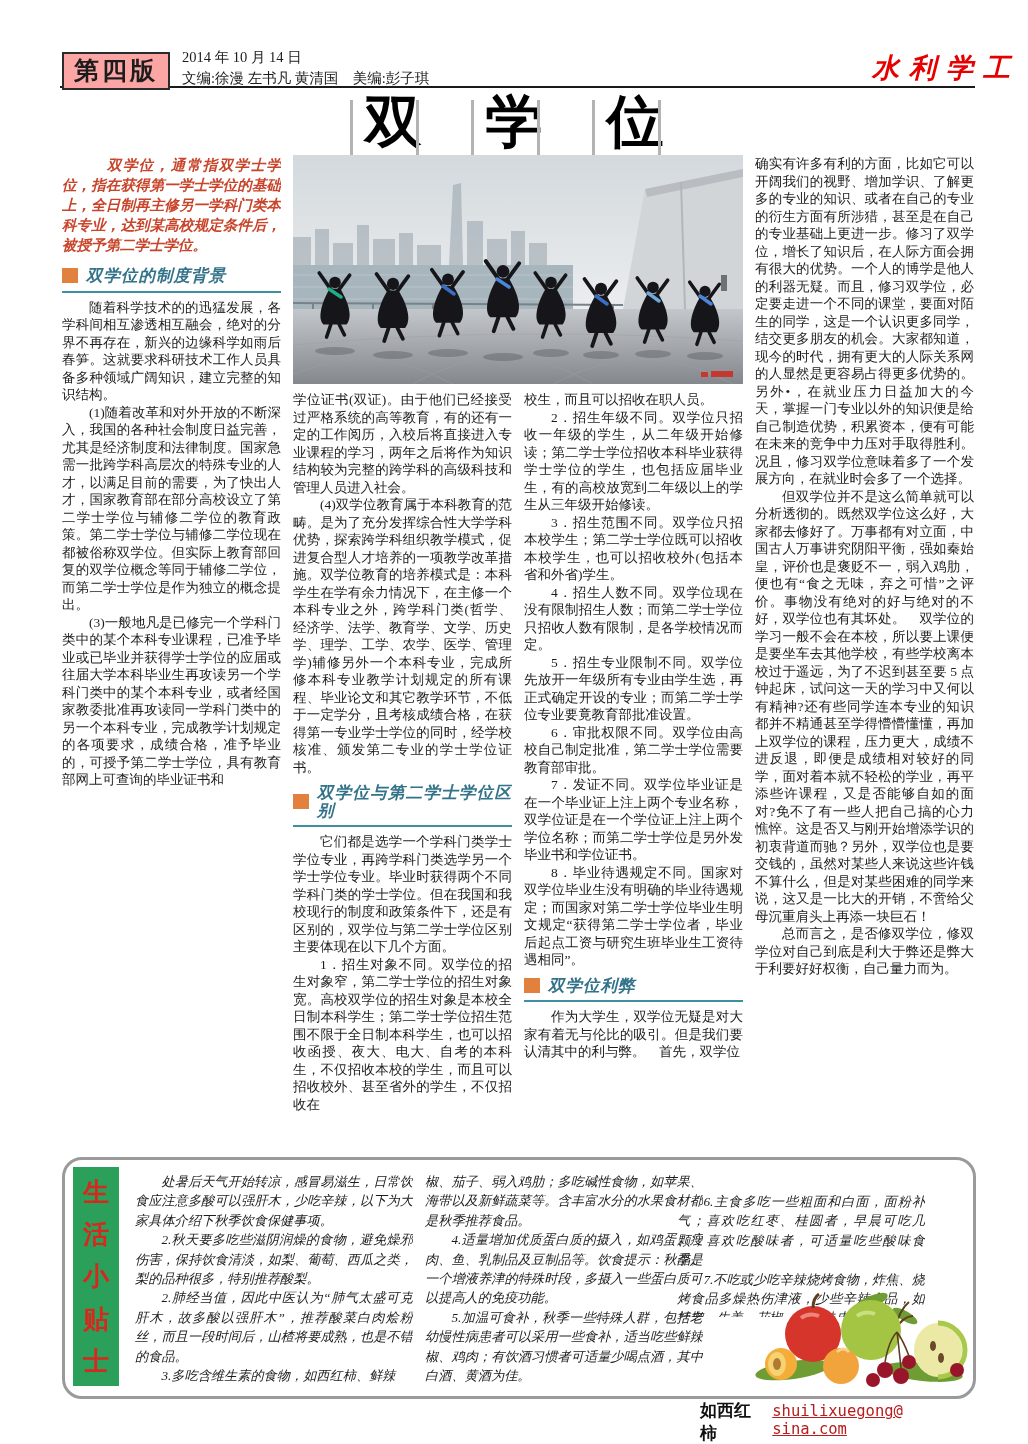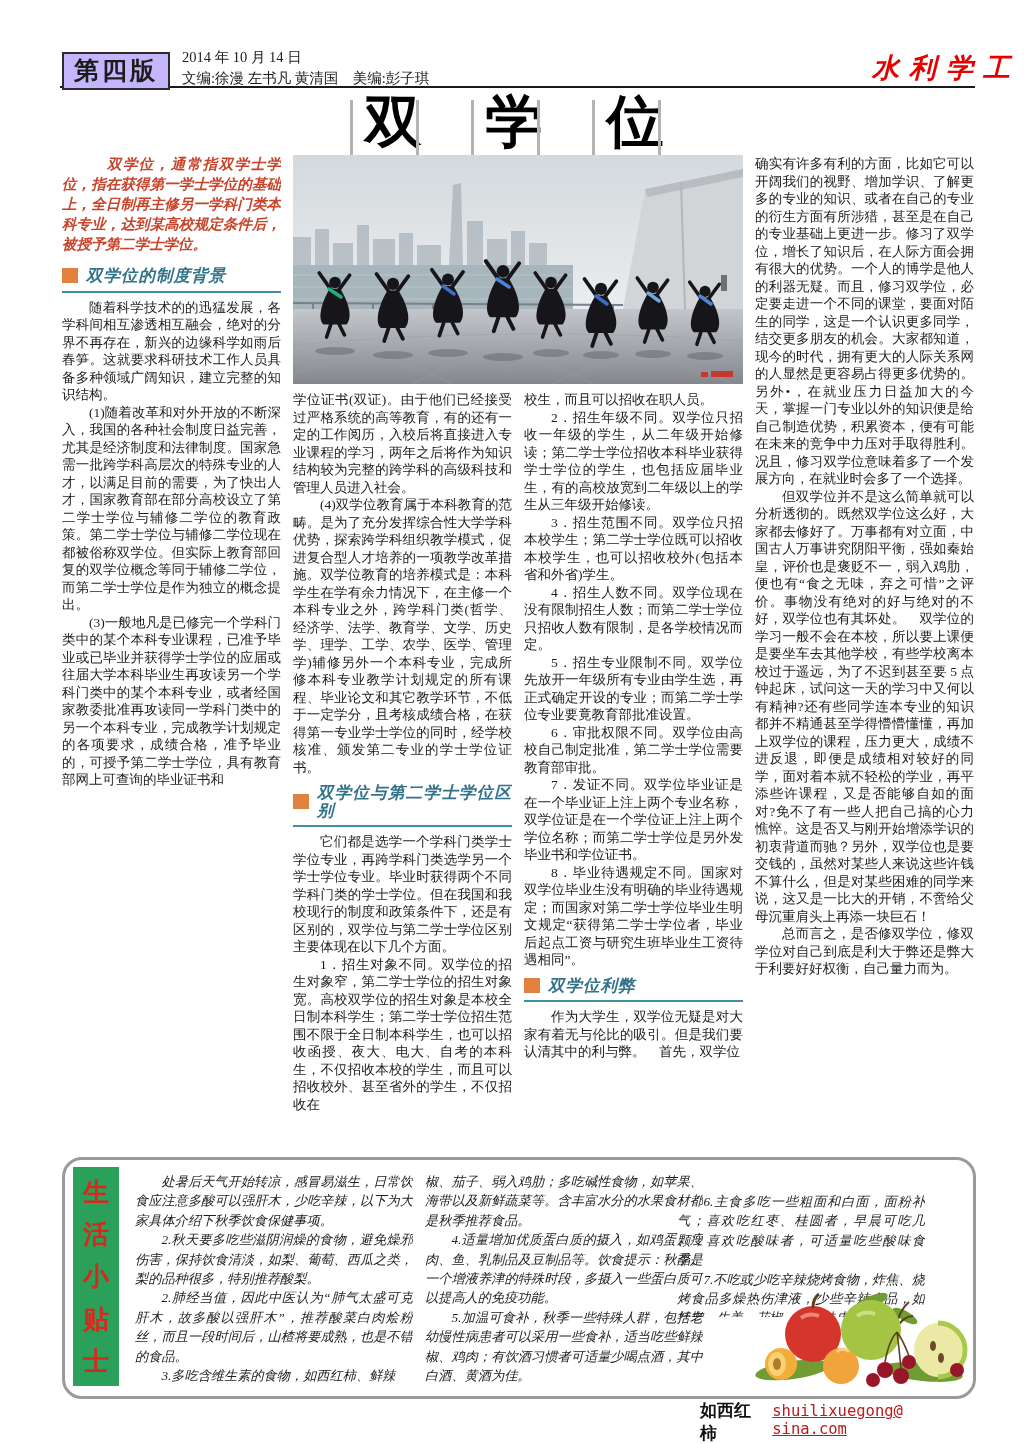--- a/index.html
+++ b/index.html
@@ -1,21 +1,21 @@
 <!DOCTYPE html>
 <html><head>
 <meta charset="utf-8">
 <style>
   html,body{margin:0;padding:0;background:#e9e9e9;}
   #page{position:relative;width:1028px;height:1444px;background:#ffffff;margin:0 auto;
         font-family:"Liberation Serif", serif;color:#1c1c1c;overflow:hidden;}
 
   
   .head-rule{position:absolute;left:60px;top:86px;width:915px;border-top:2px solid #1a1a1a;}
-  .edition-box{position:absolute;left:62px;top:52px;padding:3px 10px;background:#c4b5fd;
+  .edition-box{position:absolute;left:62px;top:52px;padding:3px 10px;background:#fca5a5;
         border:2px solid #2b2b2b;font-size:25px;font-weight:900;letter-spacing:3px;
         font-family:"DejaVu Sans", sans-serif;line-height:1.1;}
   .head-meta{position:absolute;left:182px;top:47px;font-size:14.5px;line-height:21px;}
   .masthead{position:absolute;left:872px;top:50px;font-size:27px;font-weight:bold;
         color:#e60000;letter-spacing:10px;font-style:italic;font-family:"DejaVu Serif", serif;}
 
   
   .big-title{position:absolute;left:0;top:90px;width:100%;text-align:center;}
   .tchar{position:relative;display:inline-block;margin:0 24px;font-size:57px;line-height:62px;
         font-weight:900;font-family:"DejaVu Sans", sans-serif;color:#000;padding:0 6px;}
@@ -25,21 +25,21 @@
   
   .col{position:absolute;width:219px;font-size:13.5px;line-height:17.5px;text-align:justify;overflow:hidden;}
   .col p{margin:0;text-indent:2em;}
   .col p.noindent{text-indent:0;}
   #col1{left:62px;top:155px;height:992px;}
   #col2{left:293px;top:391px;height:756px;}
   #col3{left:524px;top:391px;height:756px;}
   #col4{left:755px;top:155px;height:992px;}
 
   .intro{color:#c8442a;font-weight:bold;font-style:italic;font-size:14.5px;line-height:20px;
-        margin-bottom:8px;text-align:justify;font-family:Liberation Mono, monospace;}
+        margin-bottom:8px;text-align:justify;}
   .intro .ind{display:inline-block;width:3em;}
 
   .sec-head{display:flex;align-items:center;gap:8px;border-bottom:2px solid #3f8fa0;
         padding:4px 0 6px 0;margin:4px 0 6px 0;}
   .sec-sq{width:16px;height:15px;background:#e2813d;flex:0 0 auto;}
   .sec-title{color:#33738a;font-weight:bold;font-size:16.5px;font-family:"DejaVu Sans", sans-serif;letter-spacing:1px;font-style:italic;}
 
   
   .photo{position:absolute;left:293px;top:155px;width:450px;height:229px;overflow:hidden;background:#dfe3e6;}
 

